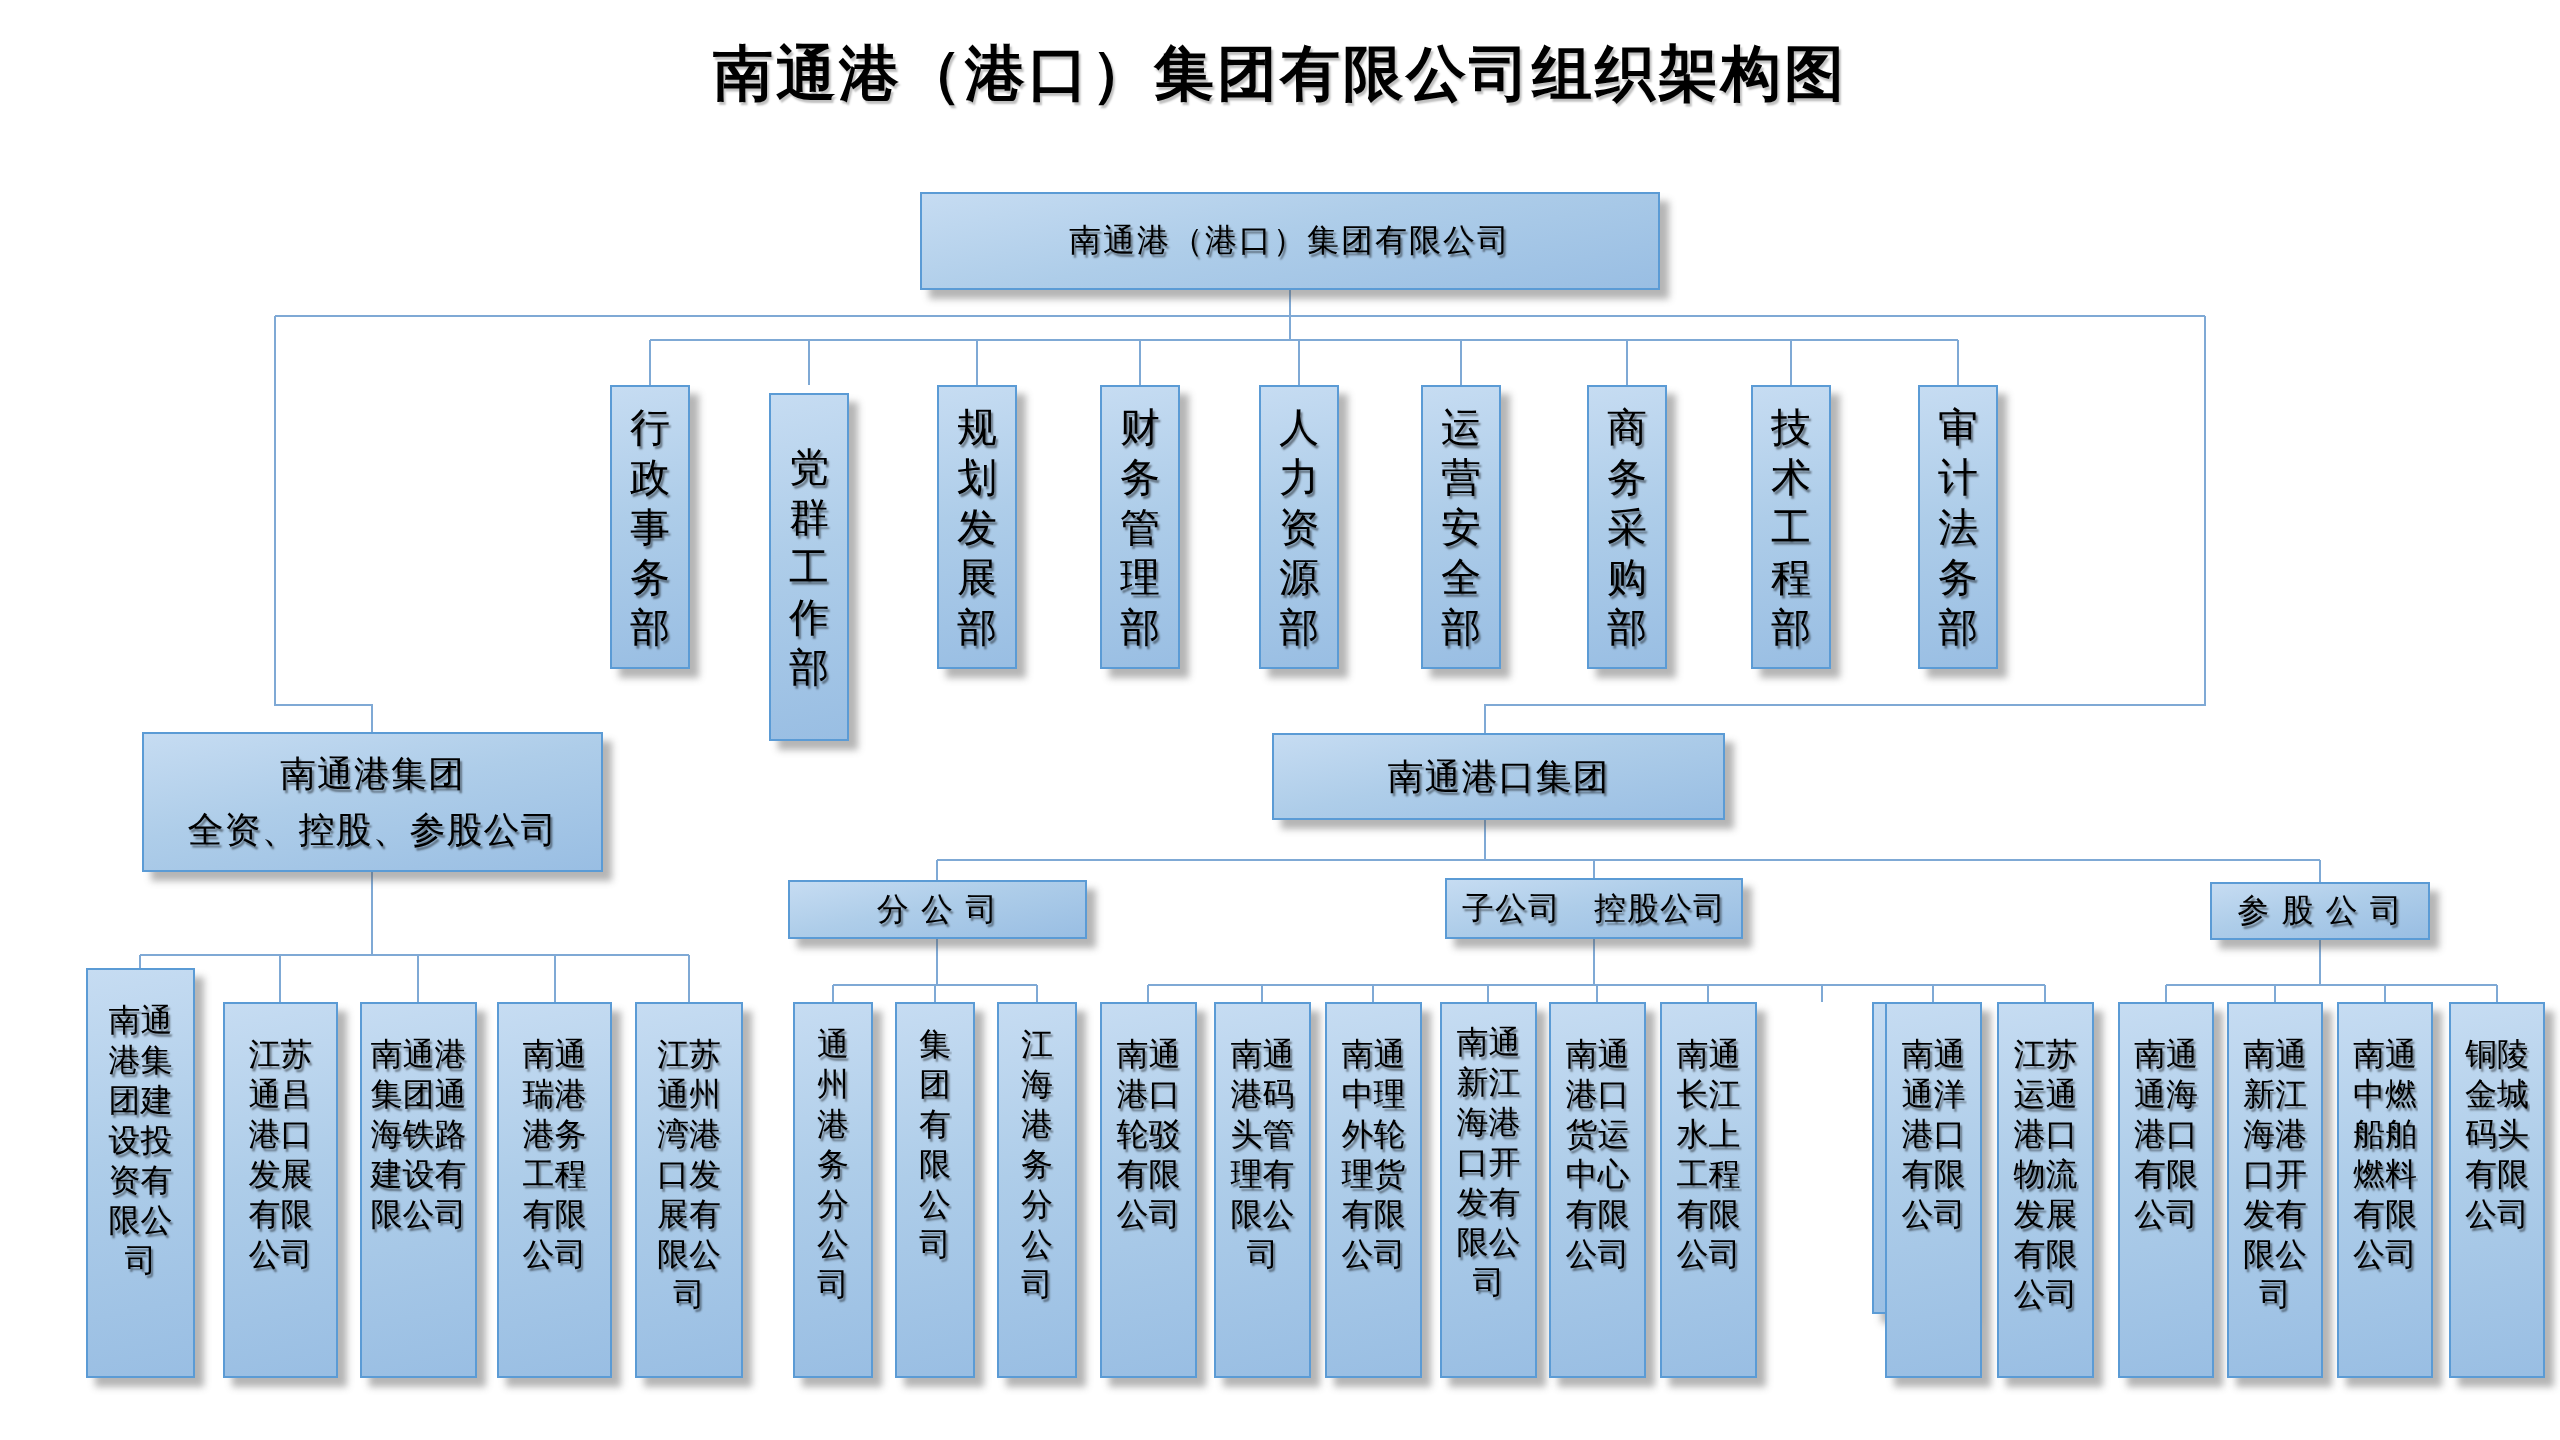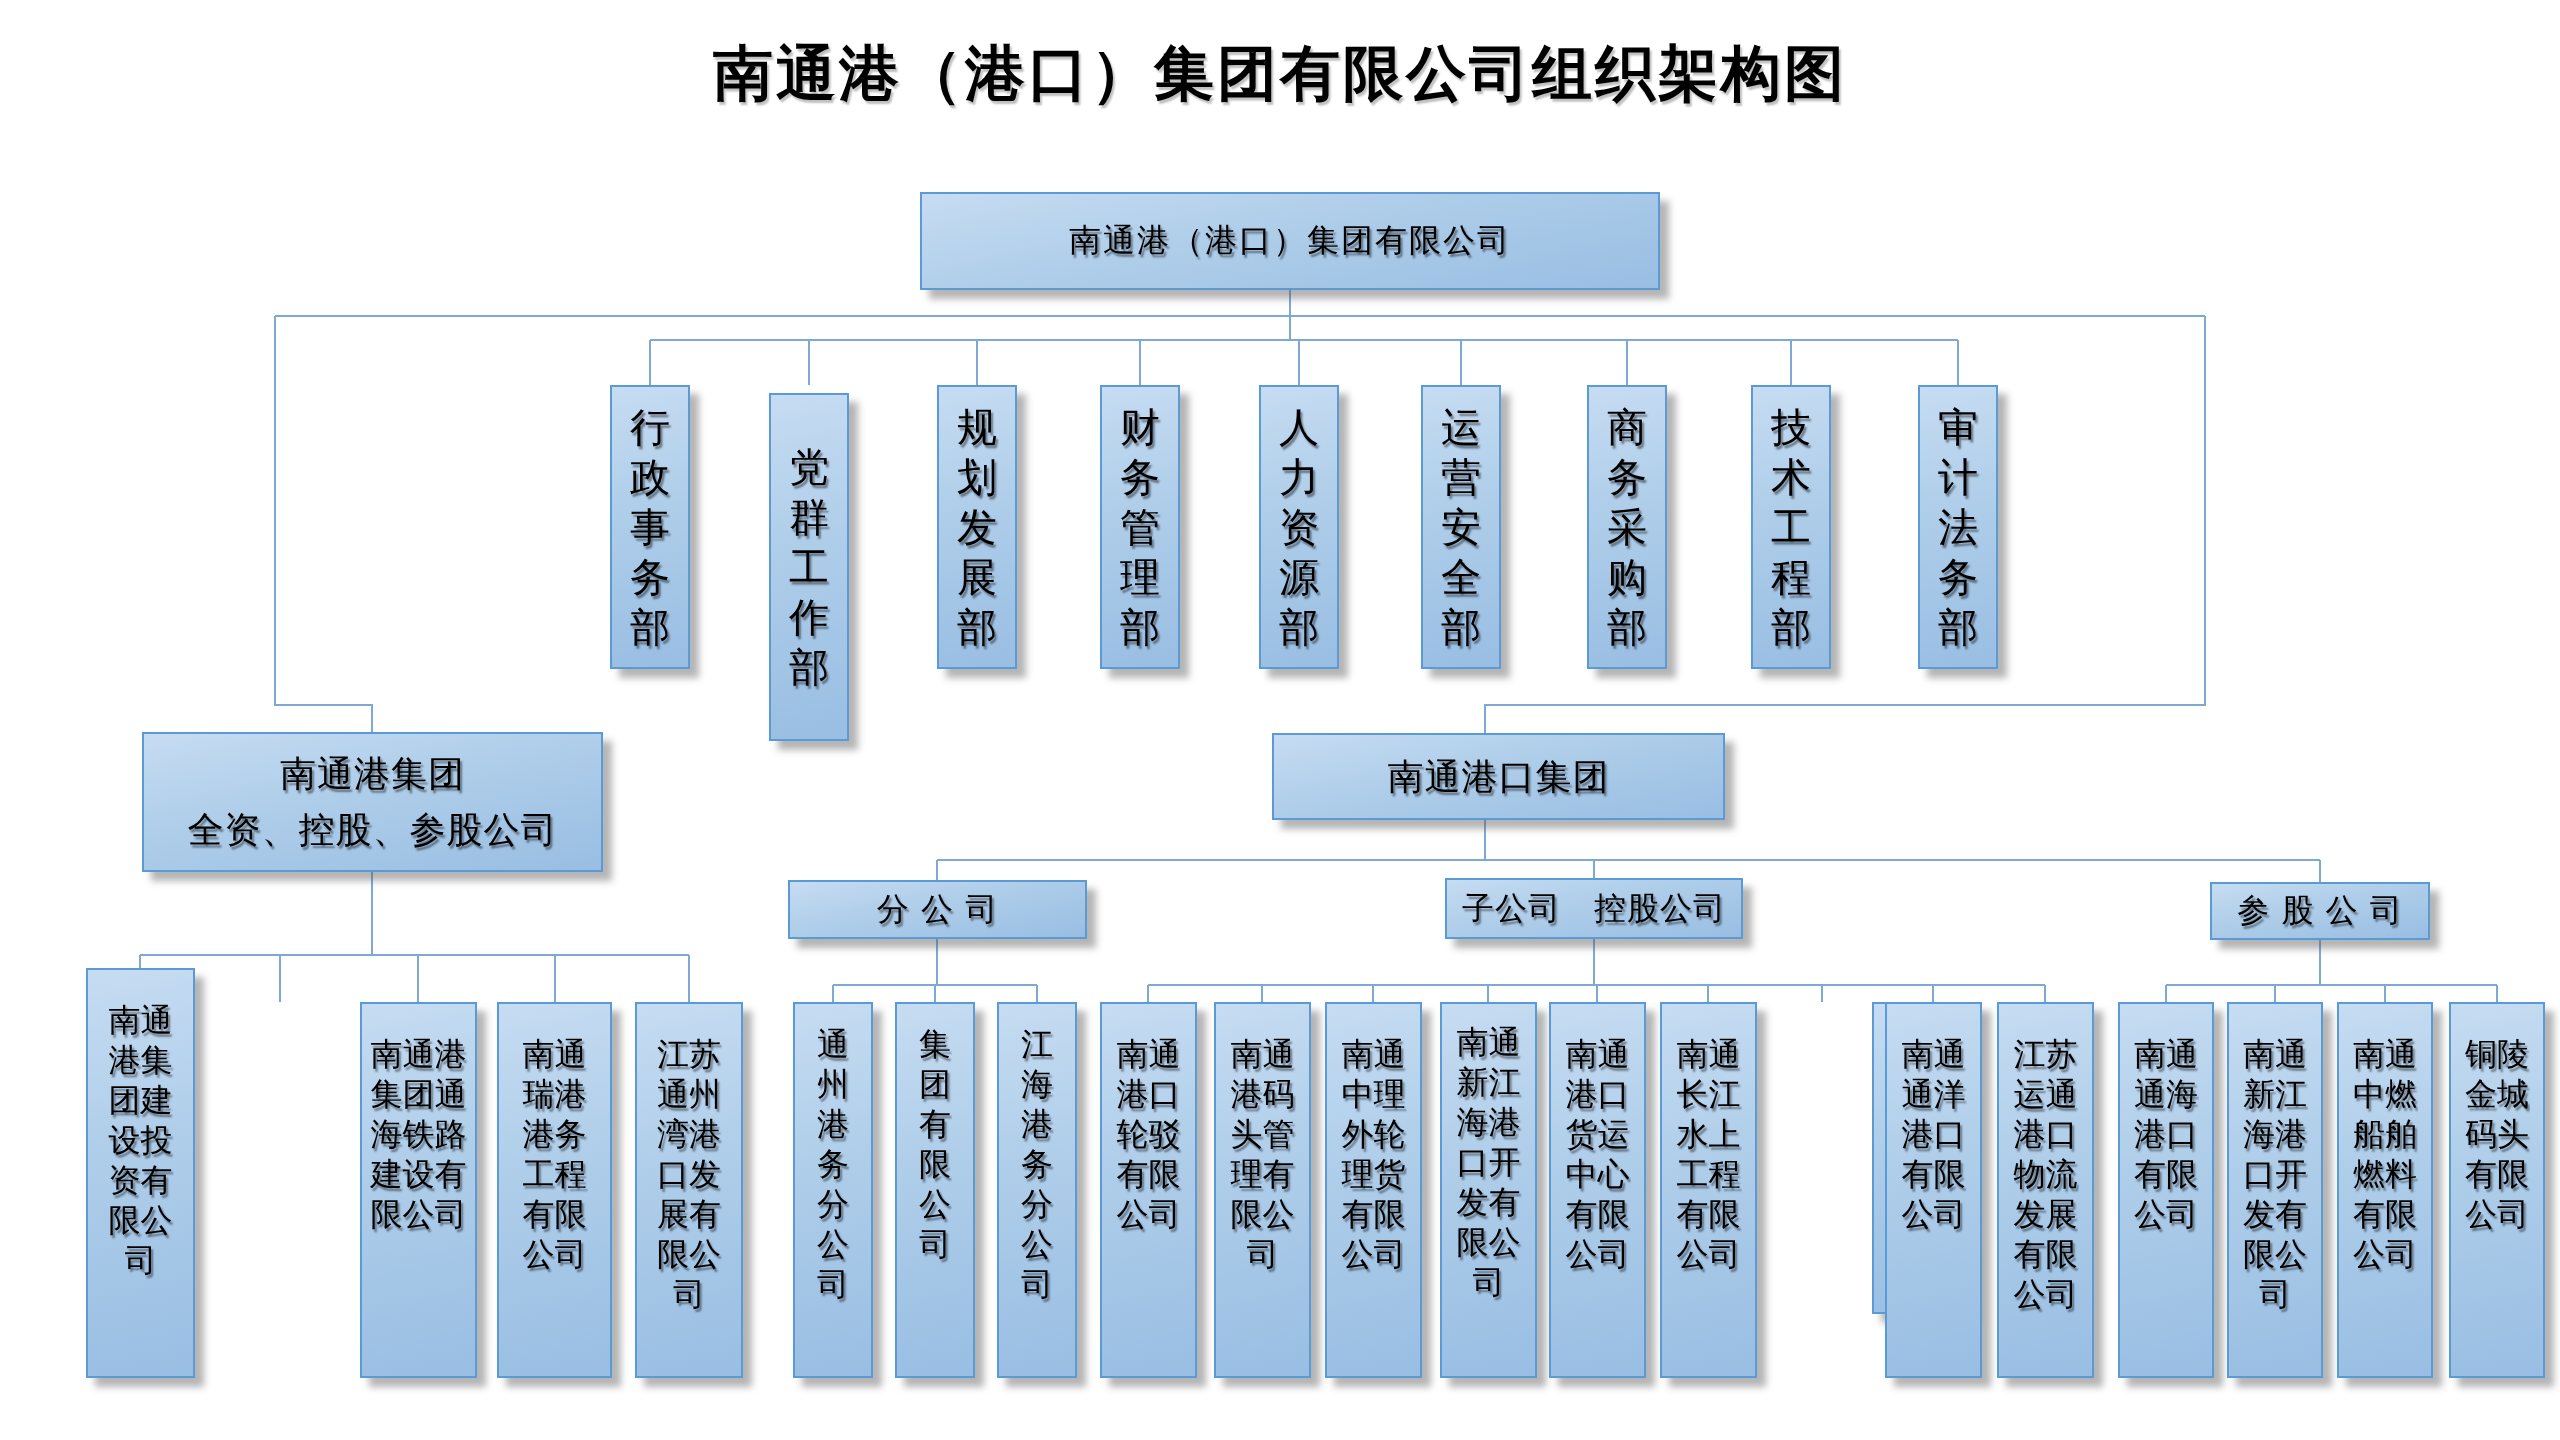--- a/index.html
+++ b/index.html
@@ -112,20 +112,23 @@
   <div class="node" style="left:1445px;top:878px;width:298px;height:61px">
       <div class="cattext">子公司　控股公司</div>
     </div>
   <div class="node" style="left:2210px;top:882px;width:220px;height:58px">
       <div class="cattext">参 股 公 司</div>
     </div>
 
   <div class="node topalign" style="left:86px;top:968px;width:109px;height:410px;padding-top:30px">
       <div class="ctext" style="width:66px">南通港集团建设投资有限公司</div>
     </div>
+  <div class="node topalign" style="left:223px;top:1002px;width:115px;height:376px;padding-top:30px">
+      <div class="ctext" style="width:66px">江苏通吕港口发展有限公司</div>
+    </div>
   <div class="node topalign" style="left:360px;top:1002px;width:117px;height:376px;padding-top:30px">
       <div class="ctext" style="width:98px">南通港集团通海铁路建设有限公司</div>
     </div>
   <div class="node topalign" style="left:497px;top:1002px;width:115px;height:376px;padding-top:30px">
       <div class="ctext" style="width:66px">南通瑞港港务工程有限公司</div>
     </div>
   <div class="node topalign" style="left:635px;top:1002px;width:108px;height:376px;padding-top:30px">
       <div class="ctext" style="width:66px">江苏通州湾港口发展有限公司</div>
     </div>
 

